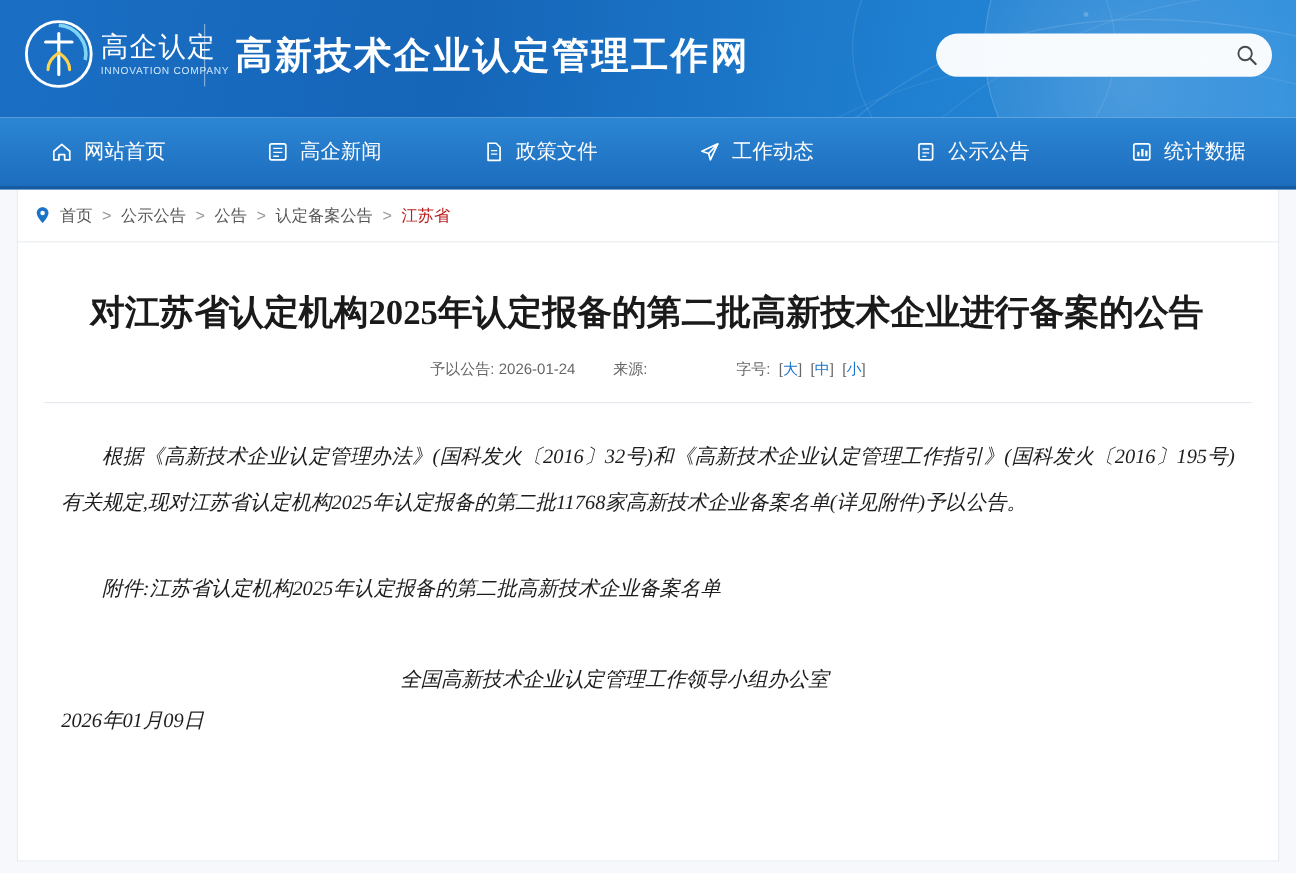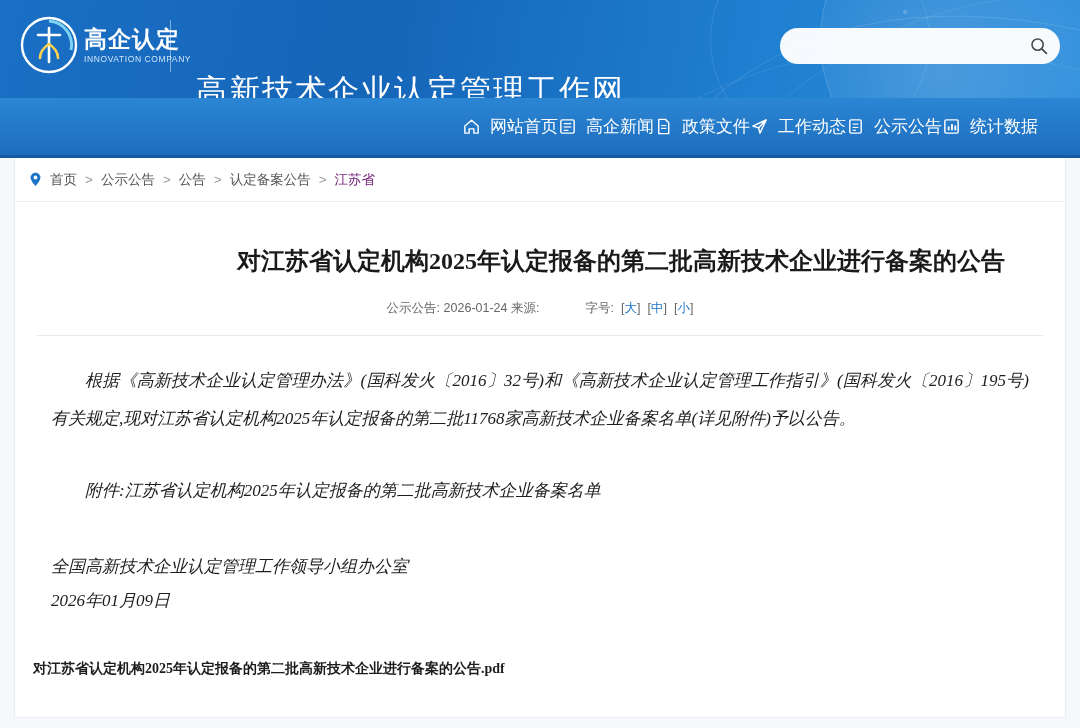--- a/index.html
+++ b/index.html
@@ -49,46 +49,45 @@
     flex: none;
   }
   .logo-text {
     margin-left: 4px;
     display: flex; flex-direction: column; justify-content: center;
   }
   .logo-text-cn {
     color: #ffffff;
     font-size: 23px;
     letter-spacing: 1px;
-    font-weight: bold;
+    font-weight: normal;
     line-height: 26px;
   }
   .logo-text-en {
     color: #cfe6fb;
     font-size: 8.5px;
     letter-spacing: 0.6px;
     line-height: 12px;
     margin-top: 1px;
   }
   .logo-divider {
     position: absolute;
     left: 170px; top: 20px;
     width: 1px; height: 52px;
     background: rgba(255,255,255,0.45);
   }
   .site-title {
     position: absolute;
     left: 196px; top: 26px;
     color: #ffffff;
     font-size: 31px;
-    font-weight: normal;
+    font-weight: bold;
     letter-spacing: 2px;
     font-family: "Liberation Serif", serif;
     white-space: nowrap;
-    margin-top: 44px;
   }
   .search-box {
     position: absolute;
     right: 20px; top: 28px;
     width: 280px; height: 36px;
     background: rgba(255,255,255,0.96);
     border-radius: 18px;
     display: flex; align-items: center;
   }
   .search-input {
@@ -110,21 +109,21 @@
     border: none;
   }
 
   
   .nav {
     position: relative;
     width: 1080px; height: 60px;
     background: linear-gradient(180deg, #2b86d4 0%, #1d6dbd 100%);
     display: flex;
     align-items: center;
-    justify-content: flex-end;
+    justify-content: space-between;
     padding: 0 42px;
     border-bottom: 3px solid #145ba4;
   }
   .nav-item {
     display: flex; align-items: center;
     gap: 9px;
     color: #ffffff;
     font-size: 17px;
     cursor: pointer;
     white-space: nowrap;
@@ -152,41 +151,41 @@
     gap: 6px;
     padding-left: 14px;
     font-size: 13.5px;
     color: #555;
     border-bottom: 1px solid #eceff3;
     background: #ffffff;
   }
   .bc-pin { width: 13px; height: 15px; display: block; margin-right: 2px; }
   .bc-link { color: #555; cursor: pointer; text-decoration: none; }
   .bc-sep { color: #999; margin: 0 2px; }
-  .bc-current { color: #701a75; cursor: pointer; }
+  .bc-current { color: #b91c1c; cursor: pointer; }
 
   .doc-title {
-    text-align: right;
-    font-size: 24px;
+    text-align: left;
+    font-size: 29px;
     font-weight: bold;
     color: #1a1a1a;
     font-family: "Liberation Serif", serif;
     padding: 42px 60px 0;
     line-height: 34px;
   }
   .doc-meta {
     display: flex;
     align-items: center;
     justify-content: center;
     gap: 46px;
     font-size: 12.5px;
     color: #666;
     padding: 22px 0 18px;
   }
-  .meta-src { color: #666; }
+  .meta-src { color: #666; margin-left: 28px; }
   .fontsize-group { display: flex; align-items: flex-end; gap: 7px; }
   .fs-label { color: #666; }
   .fs-item { color: #1a73c9; cursor: pointer; }
   .fs-bracket { color: #666; }
 
   .divider {
     height: 1px;
     background: #e6e9ee;
     margin: 0 22px;
   }
@@ -196,21 +195,21 @@
     font-family: "Liberation Serif", serif;
     font-size: 17px;
     color: #1d1d1d;
     line-height: 38px;
     font-style: italic;
   }
   .doc-p { text-indent: 2em; text-align: justify; }
   .doc-p.attach { margin-top: 34px; }
   .doc-sign {
     margin-top: 40px;
-    text-align: left;
+    text-align: center;
     padding-right: 56px;
     line-height: 34px;
   }
   .doc-date {
     text-align: left;
     padding-right: 56px;
     line-height: 34px;
   }
   .attachment {
     margin-top: 42px;
@@ -340,21 +339,21 @@
       <span class="bc-sep">&gt;</span>
       <span class="bc-link">认定备案公告</span>
       <span class="bc-sep">&gt;</span>
       <span class="bc-current">江苏省</span>
     </div>
 
     <h1 class="doc-title">对江苏省认定机构2025年认定报备的第二批高新技术企业进行备案的公告</h1>
 
     <div class="doc-meta">
       <span>
-        <span>公示公告:</span>
+        <span>予以公告:</span>
         <span>2026-01-24</span>
         <span class="meta-src">来源:</span>
         <span class="meta-src"></span>
       </span>
       <span class="fontsize-group">
         <span class="fs-label">字号:</span>
         <span><span class="fs-bracket">[</span><span class="fs-item">大</span><span class="fs-bracket">]</span></span>
         <span><span class="fs-bracket">[</span><span class="fs-item">中</span><span class="fs-bracket">]</span></span>
         <span><span class="fs-bracket">[</span><span class="fs-item">小</span><span class="fs-bracket">]</span></span>
       </span>
@@ -362,15 +361,14 @@
 
     <div class="divider"></div>
 
     <div class="doc-body">
       <p class="doc-p">根据《高新技术企业认定管理办法》(国科发火〔2016〕32号)和《高新技术企业认定管理工作指引》(国科发火〔2016〕195号)有关规定,现对江苏省认定机构2025年认定报备的第二批11768家高新技术企业备案名单(详见附件)予以公告。</p>
       <p class="doc-p attach">附件:江苏省认定机构2025年认定报备的第二批高新技术企业备案名单</p>
       <p class="doc-sign">全国高新技术企业认定管理工作领导小组办公室</p>
       <p class="doc-date">2026年01月09日</p>
     </div>
 
-    <div class="attachment">对江苏省认定机构2025年认定报备的第二批高新技术企业进行备案的公告.pdf</div>
   </div>
 </div>
 
 </body></html>

